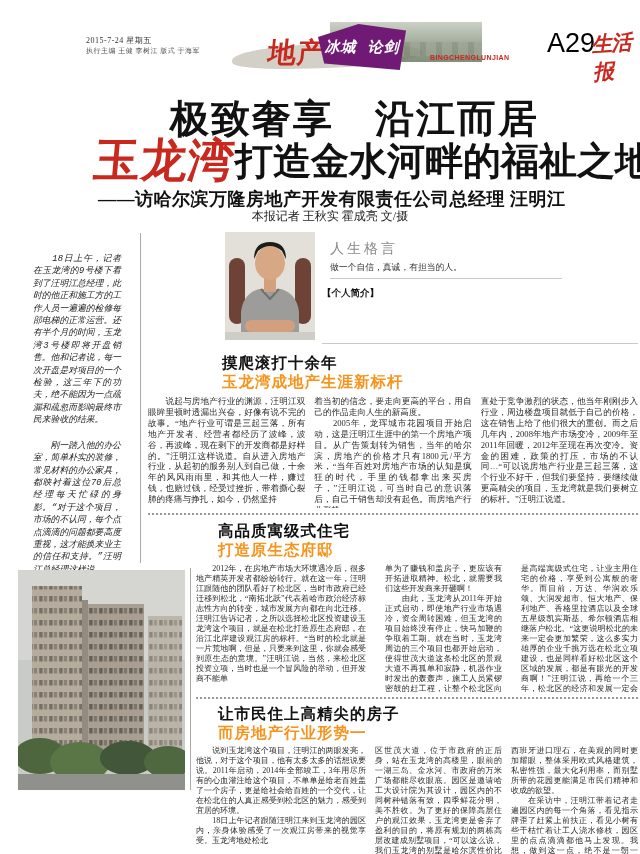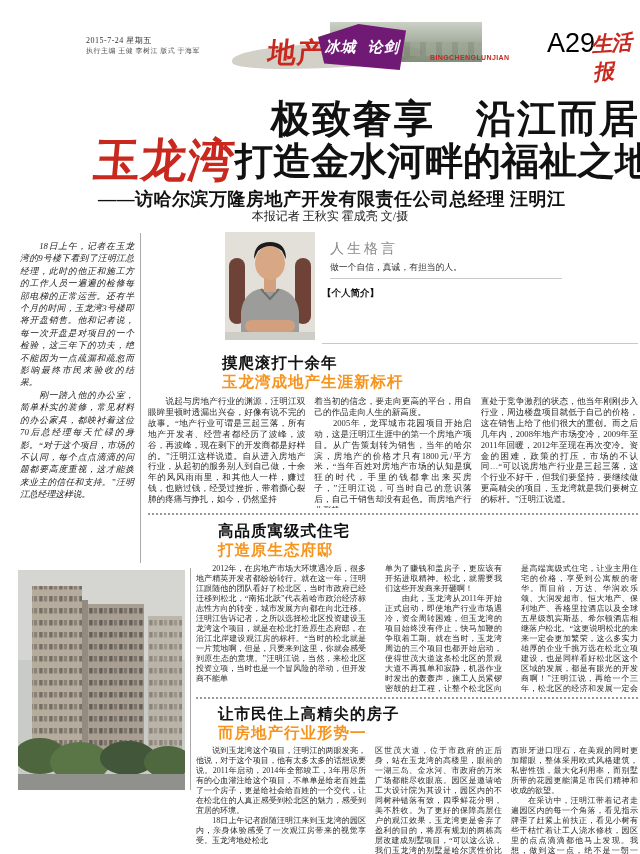--- a/index.html
+++ b/index.html
@@ -45,21 +45,21 @@
     left:547px; top:28px; font-size:27px; color:#000;
     font-family:"Liberation Sans",sans-serif;
   }
   .paper-logo {
     left:592px; top:29px; font-size:21px; font-weight:900; font-style:italic;
     color:#c8281e; letter-spacing:-1px; transform:rotate(-4deg);
   }
 
   
   .kicker {
-    left:170px; top:92px; width:470px; text-align:right;
+    left:170px; top:92px; width:470px; text-align:left;
     font-size:39px; font-weight:900; color:#111; letter-spacing:2px; white-space:nowrap;
   }
   .headline-row { left:94px; top:130px; width:546px; display:flex; align-items:center; white-space:nowrap; }
   .brand {
     font-family:"Liberation Sans","DejaVu Sans",sans-serif;
     font-size:46px; font-weight:900; color:#c8281e; transform:skewX(-5deg); letter-spacing:1px;
   }
   .headline-main { font-size:38px; font-weight:900; color:#111; letter-spacing:0; }
   .headline-sub {
     left:98px; top:187px; font-size:18px; font-weight:600; color:#111; letter-spacing:.5px; white-space:nowrap;
@@ -70,21 +70,21 @@
   .vrule { width:1px; background:#aaa; }
   .hline { height:1px; background:#c9c9c9; }
   .dotted { border-top:2px dotted #999; height:0; }
 
   
   .intro-col {
     left:20px; top:240px; width:114px;
     font-size:8.8px; line-height:12.4px; font-style:italic;
     text-align:justify; color:#222;
   }
-  .intro-col p { margin:0; }
+  .intro-col p { margin:13px;font-family:Liberation Mono, monospace; }
 
   
   .portrait { left:225px; top:232px; width:90px; height:108px; }
   .motto-title { left:330px; top:240px; font-size:14px; color:#8a8a8a; letter-spacing:3px; }
   .motto-text  { left:330px; top:262px; font-size:8.8px; color:#333; }
   .motto-line  { left:330px; top:278px; width:232px; }
   .bio-title   { left:322px; top:287px; font-size:9.5px; font-weight:bold; color:#111; }
   .bio-text    { left:322px; top:300px; width:314px; font-size:8.8px; line-height:12.6px; text-align:justify; color:#222; }
   .bio-line    { left:322px; top:343px; width:316px; }
 

